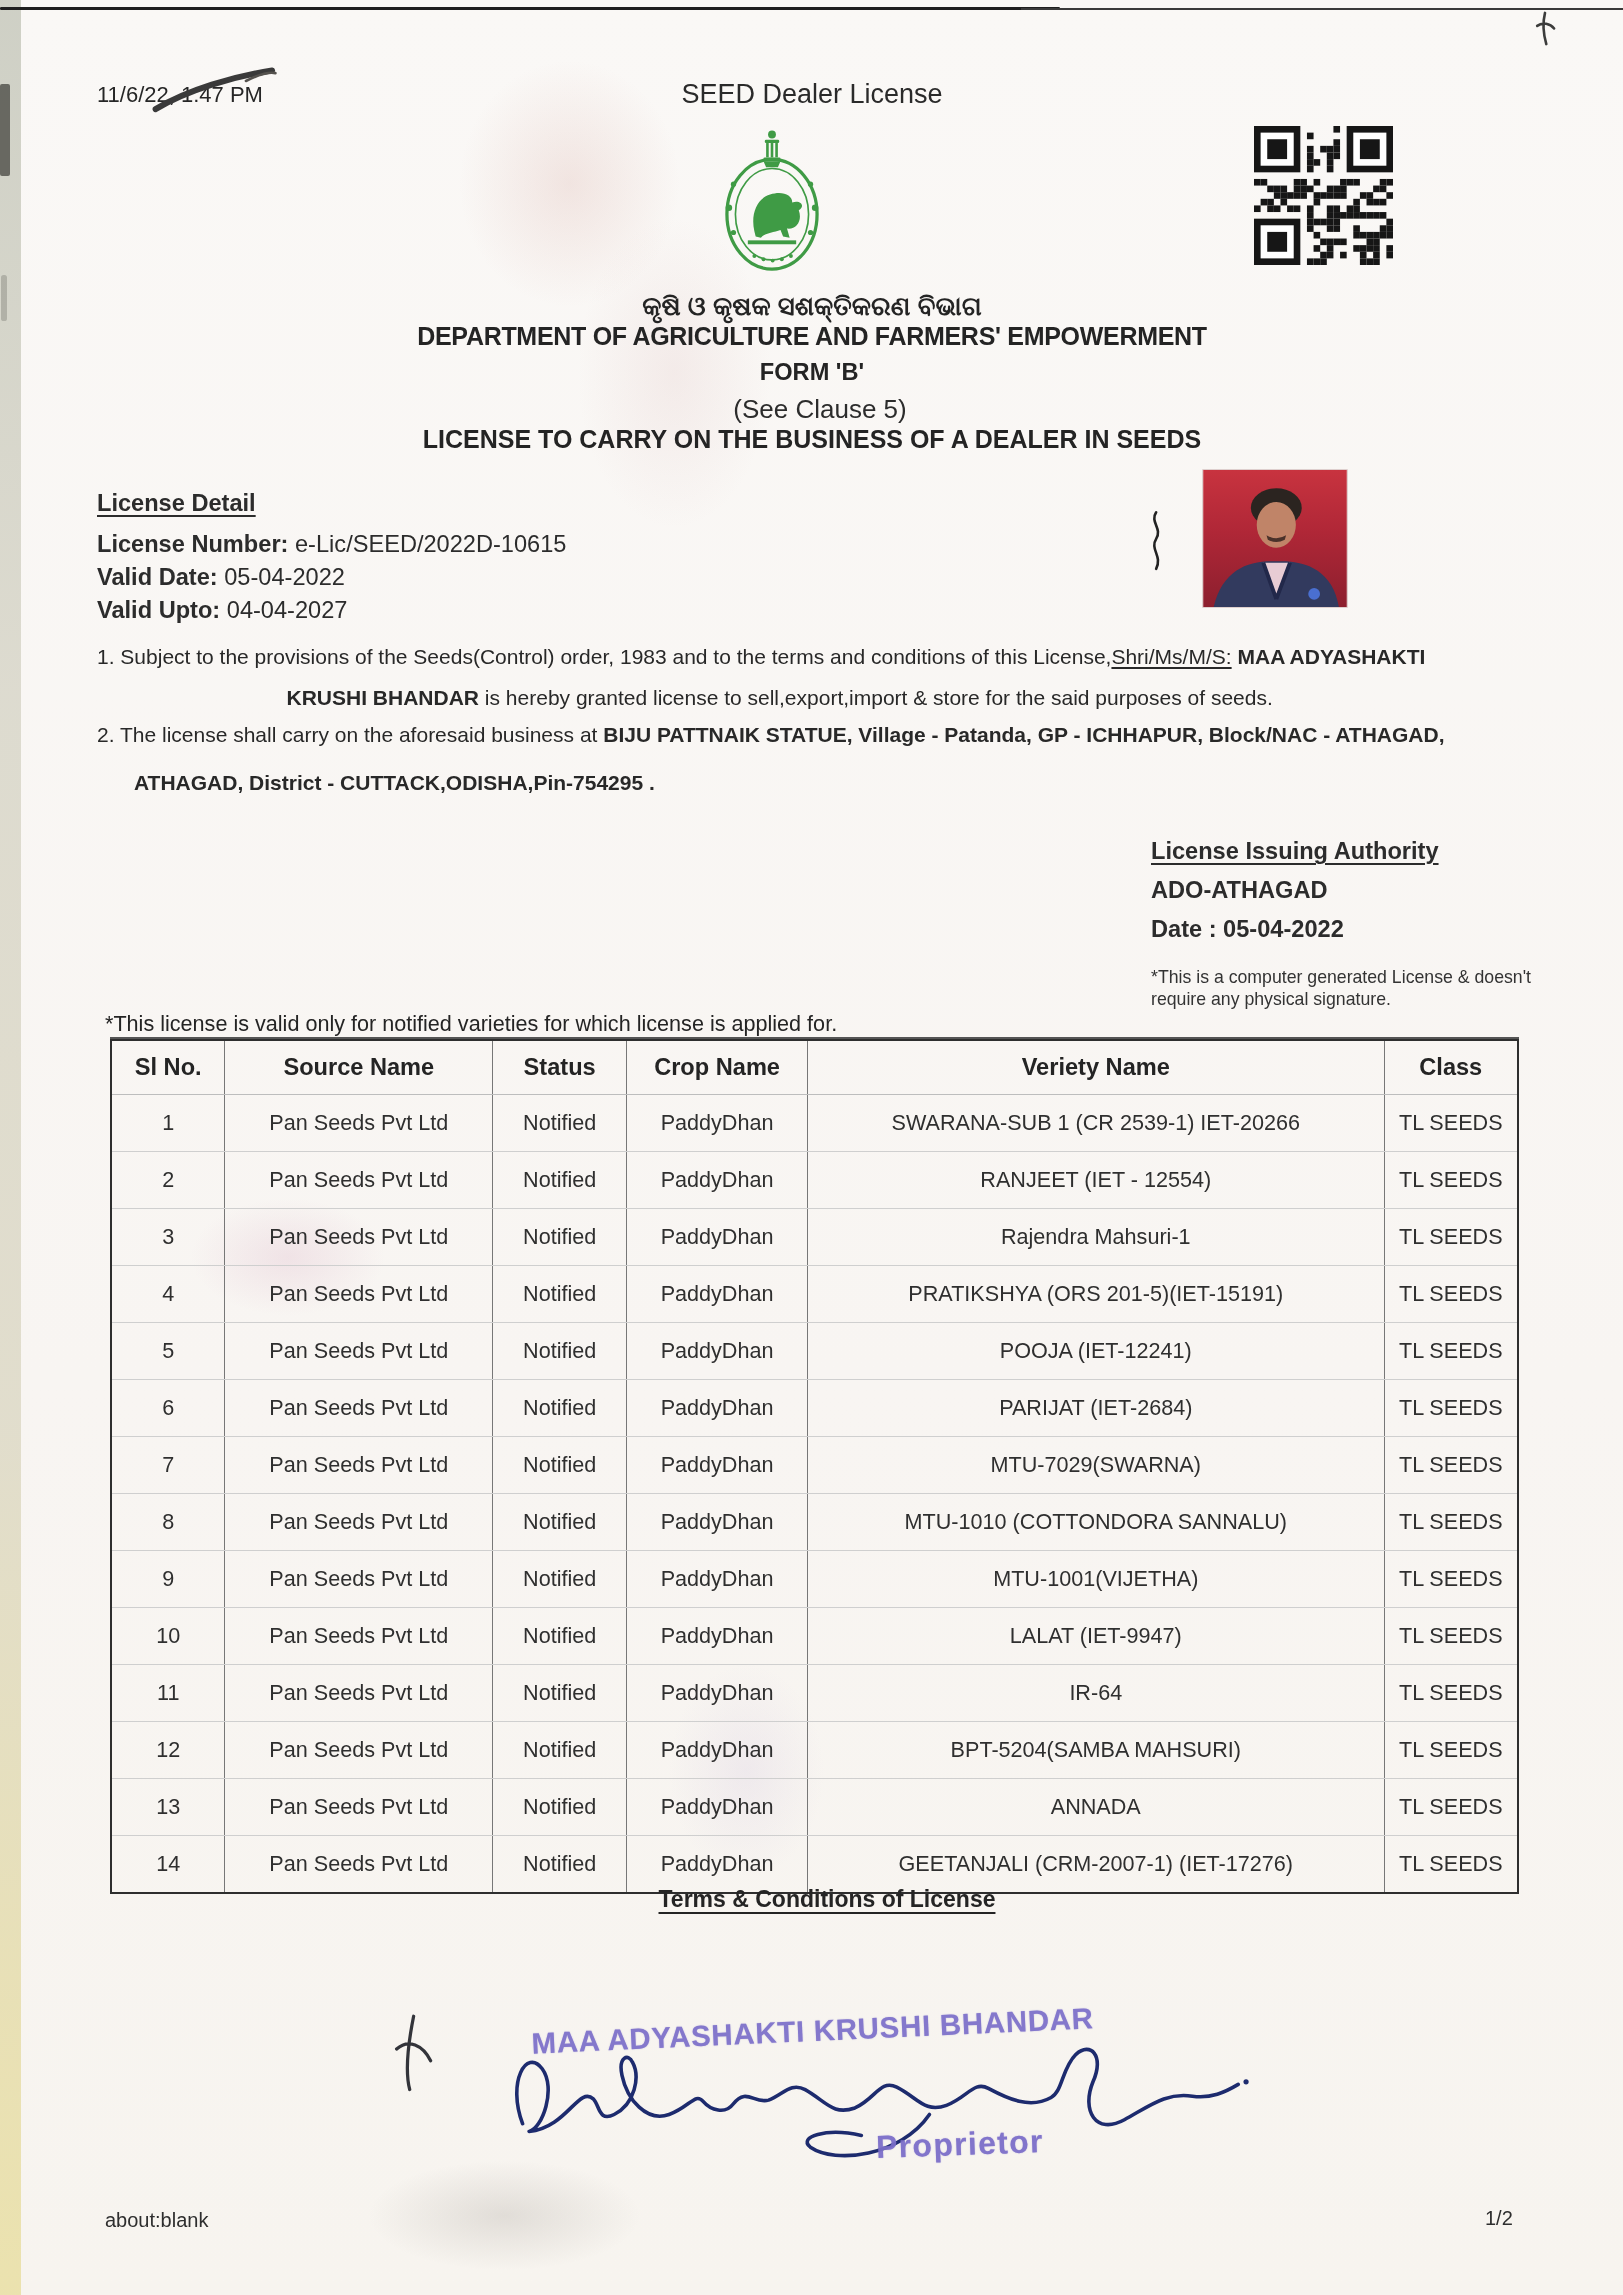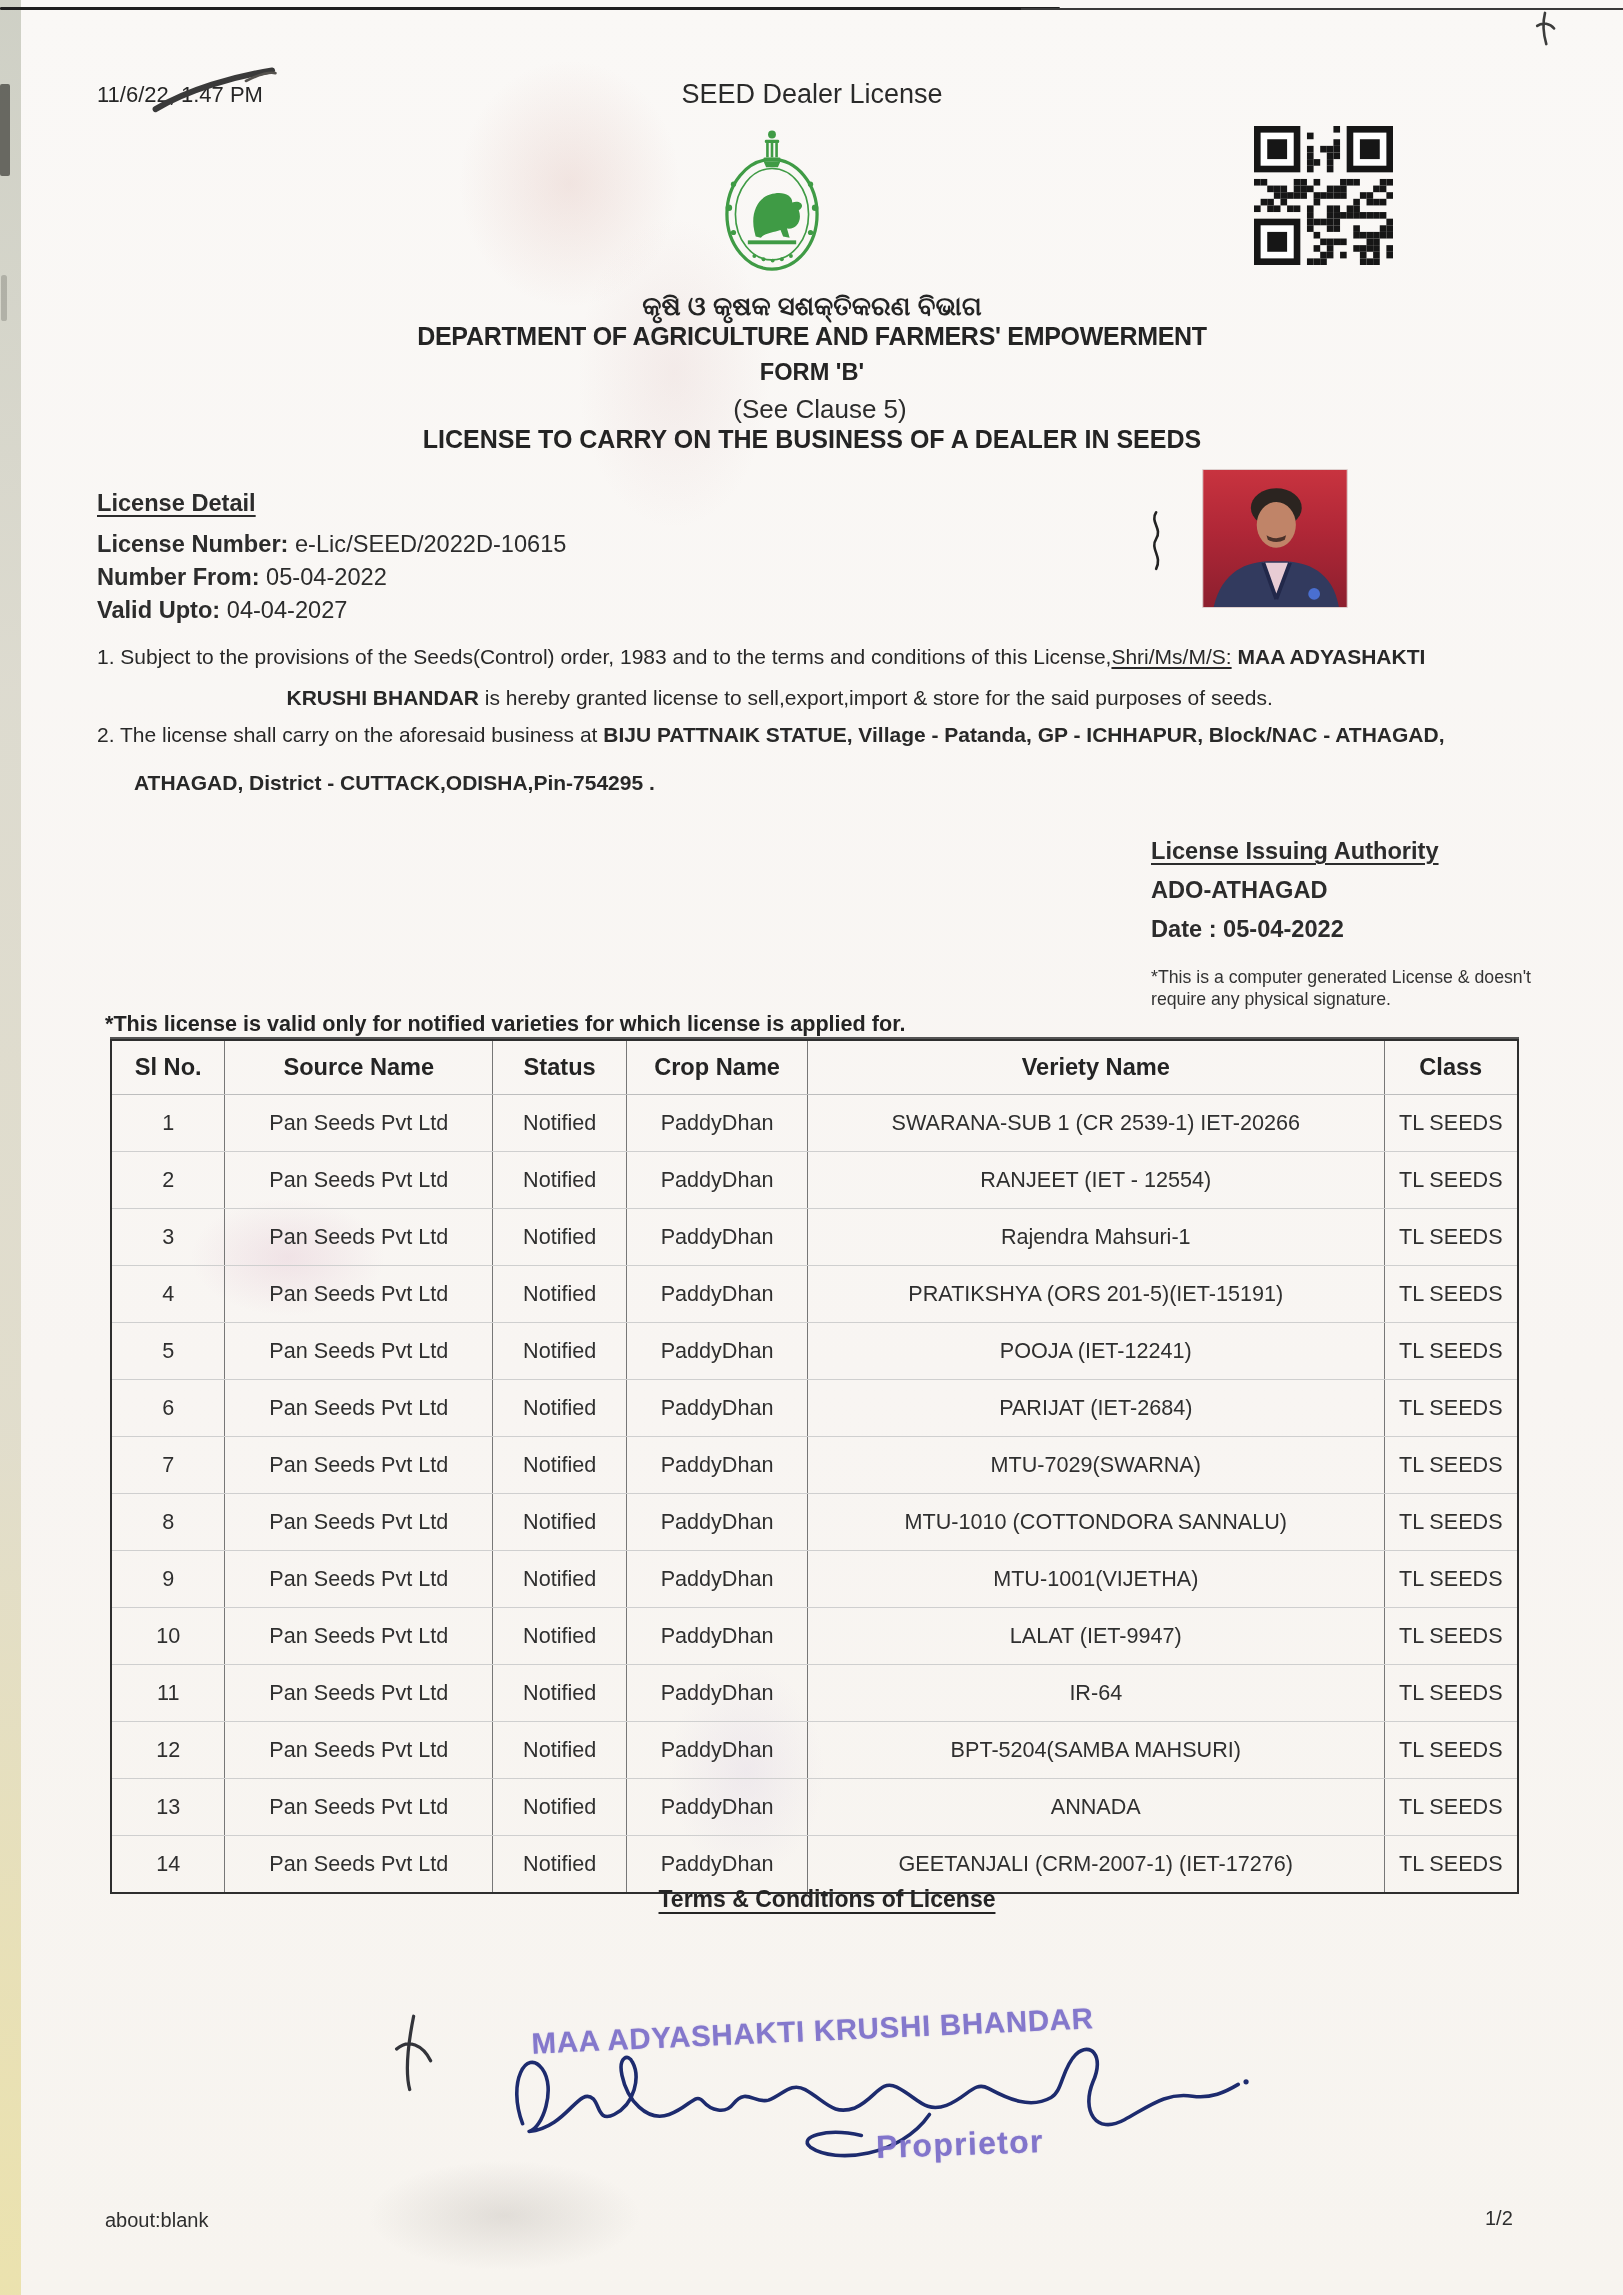--- a/index.html
+++ b/index.html
@@ -46,21 +46,21 @@
   .seg-n{font-weight:normal;}
   .seg-b{font-weight:bold;}
   .seg-u{text-decoration:underline;text-underline-offset:3.3px;}
   .seg-bu{font-weight:bold;text-decoration:underline;text-underline-offset:3.3px;}
   
   .issuing{left:1151px;top:838px;font-size:23.6px;}
   .issuing .hd{font-weight:bold;text-decoration:underline;text-underline-offset:3.9px;text-decoration-thickness:2px;}
   .issuing .nm,.issuing .dt{font-weight:bold;margin-top:11.8px;}
   .issuing .note{margin-top:23.6px;font-size:17.7px;font-weight:normal;line-height:22px;color:#333;}
   
-  .tbl-caption{left:105px;top:1011px;font-size:21.6px;font-weight:bold;color:#242424;}
+  .tbl-caption{left:105px;top:1011px;font-size:21.6px;font-weight:normal;color:#242424;}
   table.varieties{position:absolute;left:110px;top:1039px;width:1409px;border-collapse:collapse;
      border:2.6px solid #2e2e2e;box-shadow:0 -2px 0 #555;}
   table.varieties th{height:51px;font-size:23.6px;font-weight:bold;color:#242424;border-left:1.3px solid #777;border-bottom:0.7px solid #bdbdbd;}
   table.varieties td{height:54px;font-size:21.6px;color:#2f2f2f;text-align:center;border-left:1.3px solid #777;border-bottom:0.7px solid #cfcfcf;}
   table.varieties th:first-child,table.varieties td:first-child{border-left:none;}
   table.varieties tr:last-child td{border-bottom:none;}
   
   .terms{left:0;top:1886px;width:100%;text-align:center;font-size:23px;font-weight:bold;color:#242424;padding-left:15px;}
   .terms span{text-decoration:underline;text-underline-offset:4.6px;text-decoration-thickness:2px;}
   
@@ -271,21 +271,21 @@
 
   <div class="abs odia">କୃଷି ଓ କୃଷକ ସଶକ୍ତିକରଣ ବିଭାଗ</div>
   <div class="abs dept">DEPARTMENT OF AGRICULTURE AND FARMERS' EMPOWERMENT</div>
   <div class="abs formb">FORM 'B'</div>
   <div class="abs clause5">(See Clause 5)</div>
   <div class="abs lic-line"><span>LICENSE TO CARRY ON THE BUSINESS OF A DEALER IN SEEDS</span></div>
 
   <div class="abs lic-detail">
     <div class="hd">License Detail</div>
     <div class="row"><span class="lbl">License Number:</span><span> e-Lic/SEED/2022D-10615</span></div>
-    <div class="row"><span class="lbl">Number From:</span><span> 05-04-2022</span></div>
+    <div class="row"><span class="lbl">Valid Date:</span><span> 05-04-2022</span></div>
     <div class="row"><span class="lbl">Valid Upto:</span><span> 04-04-2027</span></div>
   </div>
 
   <svg class="abs" style="left:1147px;top:509px;" width="19.6" height="65" viewBox="0 0 30 100">
     <path d="M14,5 C4,20 24,30 14,46 C4,62 24,72 14,92" stroke="#222" stroke-width="4" fill="none" stroke-linecap="round"></path>
   </svg>
 
   <div class="abs photo-box">
     <svg width="144" height="137" viewBox="0 0 220 210">
       <defs>

